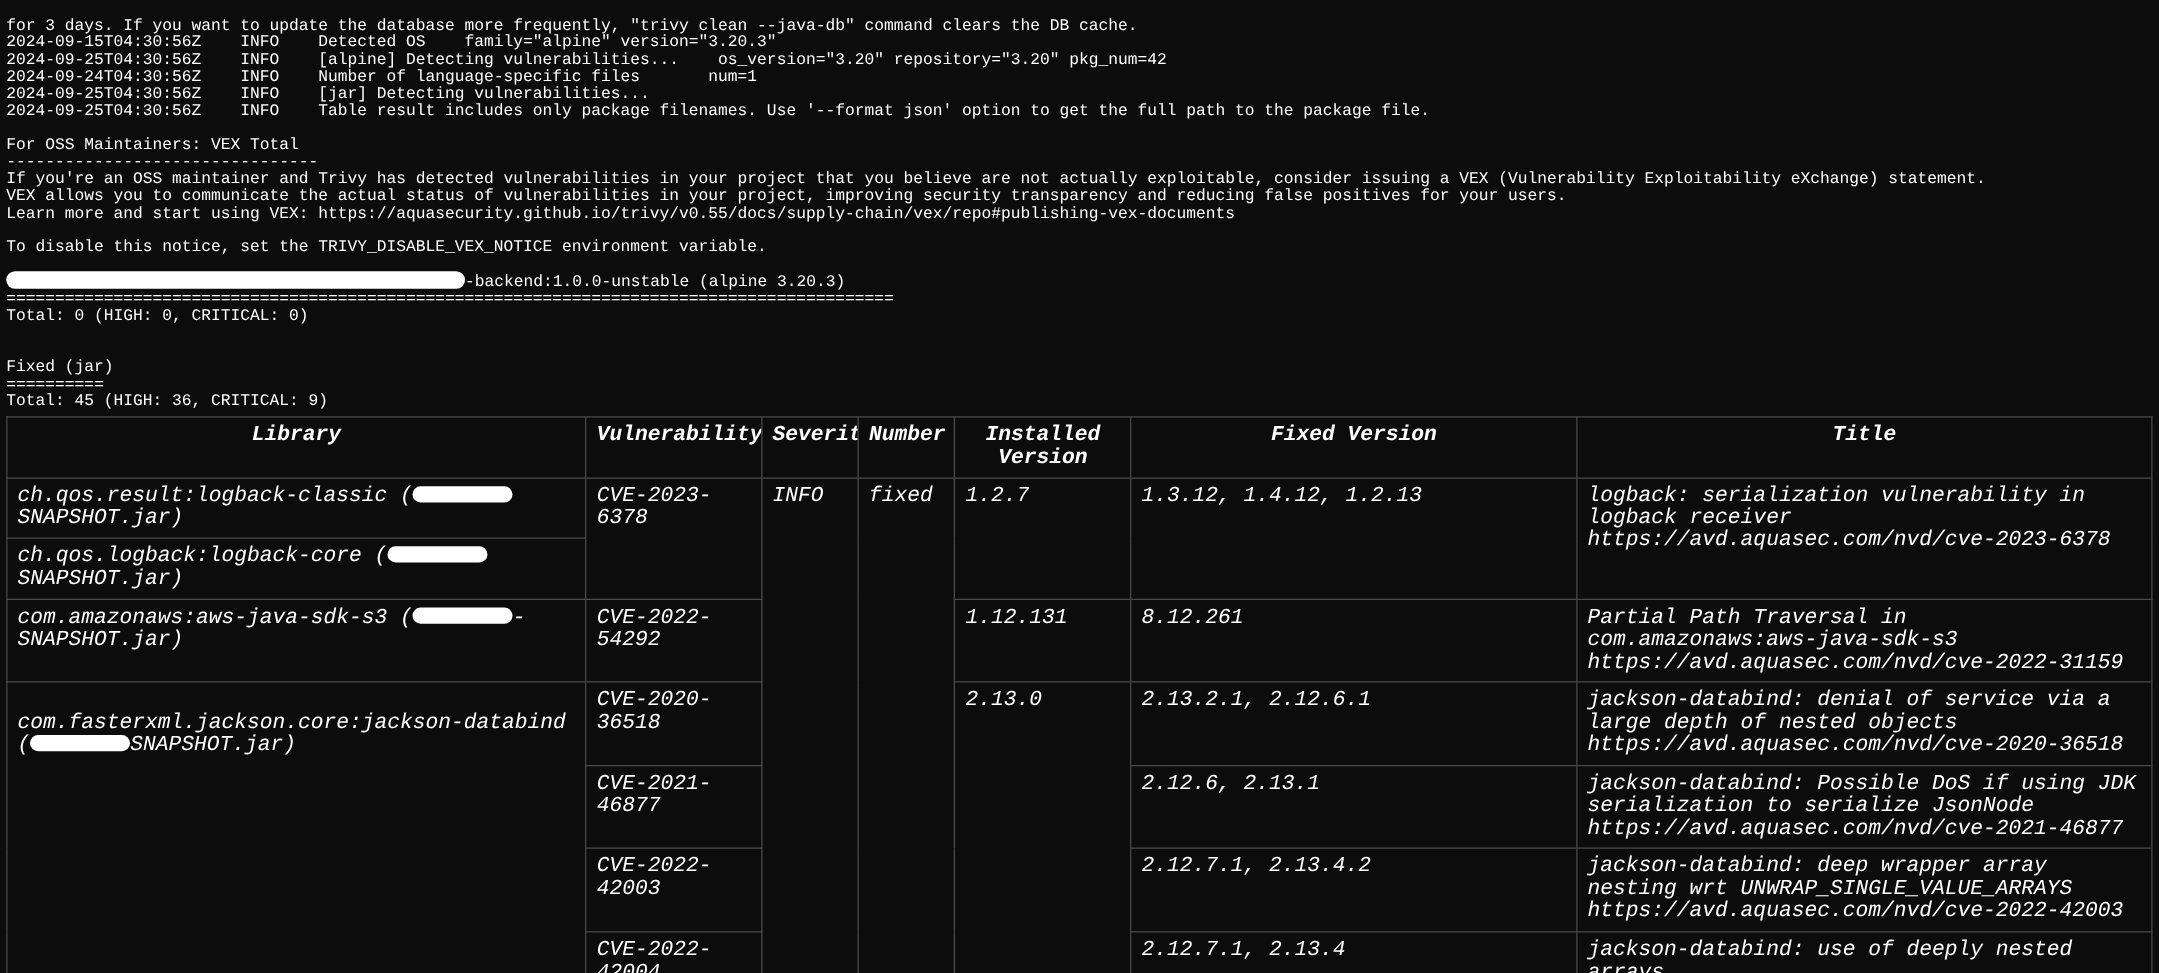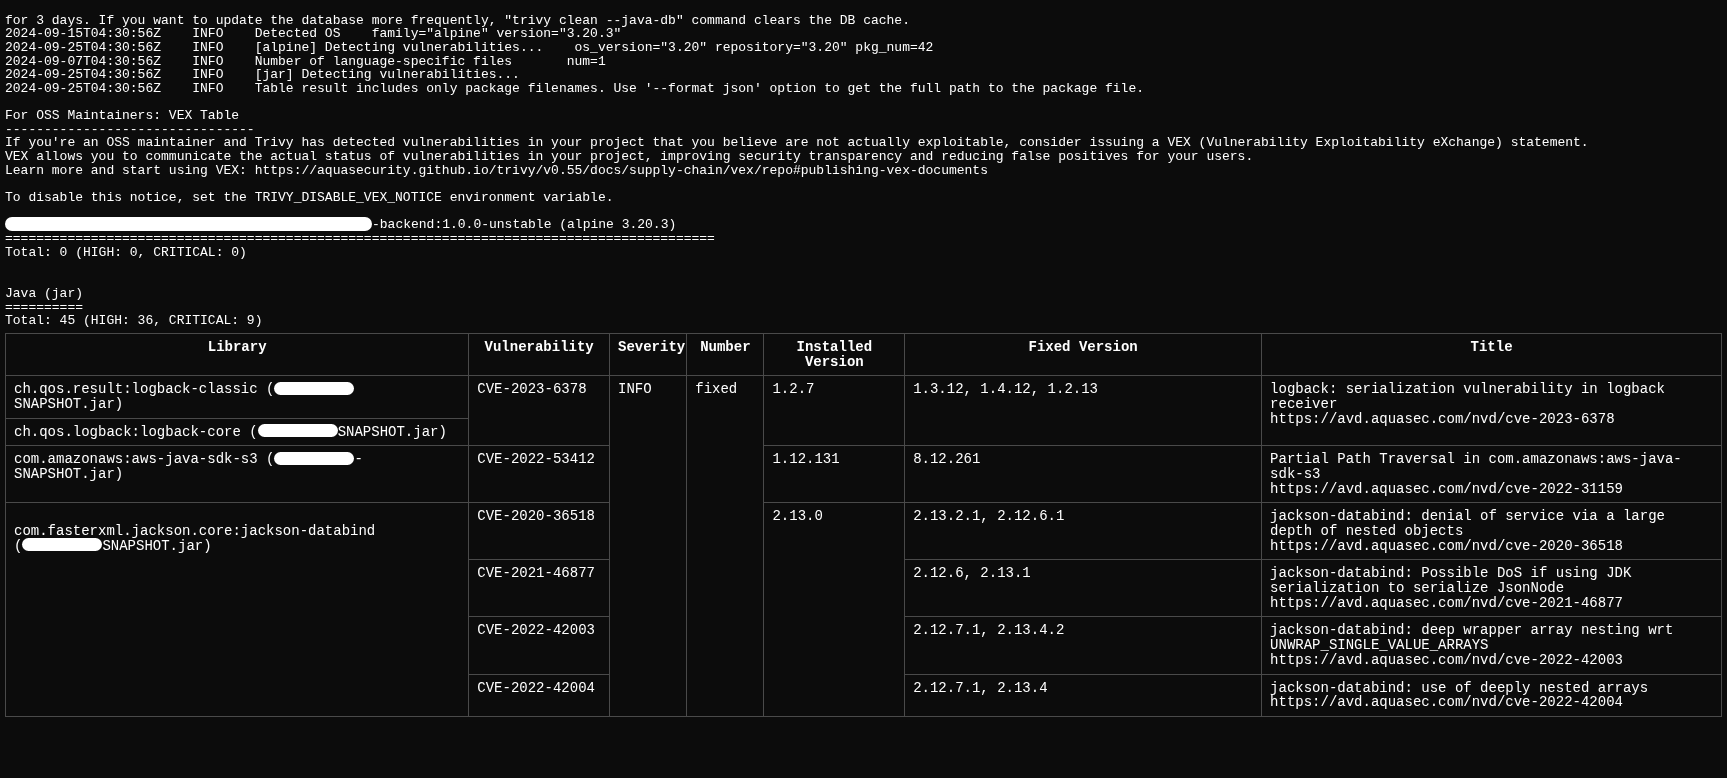--- a/index.html
+++ b/index.html
@@ -39,21 +39,22 @@
   table {
     border-collapse: collapse;
     width: 100%;
     table-layout: fixed;
   }
   th, td {
     border: 1px solid #4a4a4a;
     padding: 6px 8px;
     text-align: left;
     vertical-align: top;
-    font-size: 14px;
+    font-size: 17px;
+    font-style: italic;
   }
   th {
     text-align: center;
     font-weight: bold;
   }
   th, td {
     overflow: hidden;
   }
   col.c-lib   { width: 27%; }
   col.c-vuln  { width: 8.2%; }
@@ -63,38 +64,38 @@
   col.c-fixed { width: 20.8%; }
   col.c-title { width: 26.8%; }
 </style>
 </head>
 <body>
 
 <div class="preblock">
 <span>for 3 days. If you want to update the database more frequently, "trivy clean --java-db" command clears the DB cache.</span>
 <span>2024-09-15T04:30:56Z    INFO    Detected OS    family="alpine" version="3.20.3"</span>
 <span>2024-09-25T04:30:56Z    INFO    [alpine] Detecting vulnerabilities...    os_version="3.20" repository="3.20" pkg_num=42</span>
-<span>2024-09-07T04:30:56Z    INFO    Number of language-specific files       num=1</span>
+<span>2024-09-24T04:30:56Z    INFO    Number of language-specific files       num=1</span>
 <span>2024-09-25T04:30:56Z    INFO    [jar] Detecting vulnerabilities...</span>
 <span>2024-09-25T04:30:56Z    INFO    Table result includes only package filenames. Use '--format json' option to get the full path to the package file.</span>
 
-<span>For OSS Maintainers: VEX Table</span>
+<span>For OSS Maintainers: VEX Total</span>
 <span>--------------------------------</span>
 <span>If you're an OSS maintainer and Trivy has detected vulnerabilities in your project that you believe are not actually exploitable, consider issuing a VEX (Vulnerability Exploitability eXchange) statement.</span>
 <span>VEX allows you to communicate the actual status of vulnerabilities in your project, improving security transparency and reducing false positives for your users.</span>
 <span>Learn more and start using VEX: https://aquasecurity.github.io/trivy/v0.55/docs/supply-chain/vex/repo#publishing-vex-documents</span>
 
 <span>To disable this notice, set the TRIVY_DISABLE_VEX_NOTICE environment variable.</span>
 
 <span class="redacted redact-big"></span><span>-backend:1.0.0-unstable (alpine 3.20.3)</span>
 <span>===========================================================================================</span>
 <span>Total: 0 (HIGH: 0, CRITICAL: 0)</span>
 
 
-<span>Java (jar)</span>
+<span>Fixed (jar)</span>
 <span>==========</span>
 <span>Total: 45 (HIGH: 36, CRITICAL: 9)</span>
 </div>
 
 <div class="tablewrap">
 <table>
   <colgroup>
     <col class="c-lib">
         <col class="c-vuln">
         <col class="c-sev">
@@ -132,21 +133,21 @@
     <tr>
       <td>
         <span>ch.qos.logback:logback-core (</span><span class="redacted redact-small"></span><span>SNAPSHOT.jar)</span>
       </td>
     </tr>
 
     <tr>
       <td>
         <span>com.amazonaws:aws-java-sdk-s3 (</span><span class="redacted redact-small"></span><span>-SNAPSHOT.jar)</span>
       </td>
-      <td>CVE-2022-53412</td>
+      <td>CVE-2022-54292</td>
       <td>1.12.131</td>
       <td>8.12.261</td>
       <td style="white-space:pre-line;">Partial Path Traversal in com.amazonaws:aws-java-sdk-s3
 https://avd.aquasec.com/nvd/cve-2022-31159</td>
     </tr>
 
     <tr>
       <td rowspan="4" style="white-space:pre-line;">
         <span style="white-space:pre-line;">com.fasterxml.jackson.core:jackson-databind
 (</span><span class="redacted redact-small"></span><span>SNAPSHOT.jar)</span>

